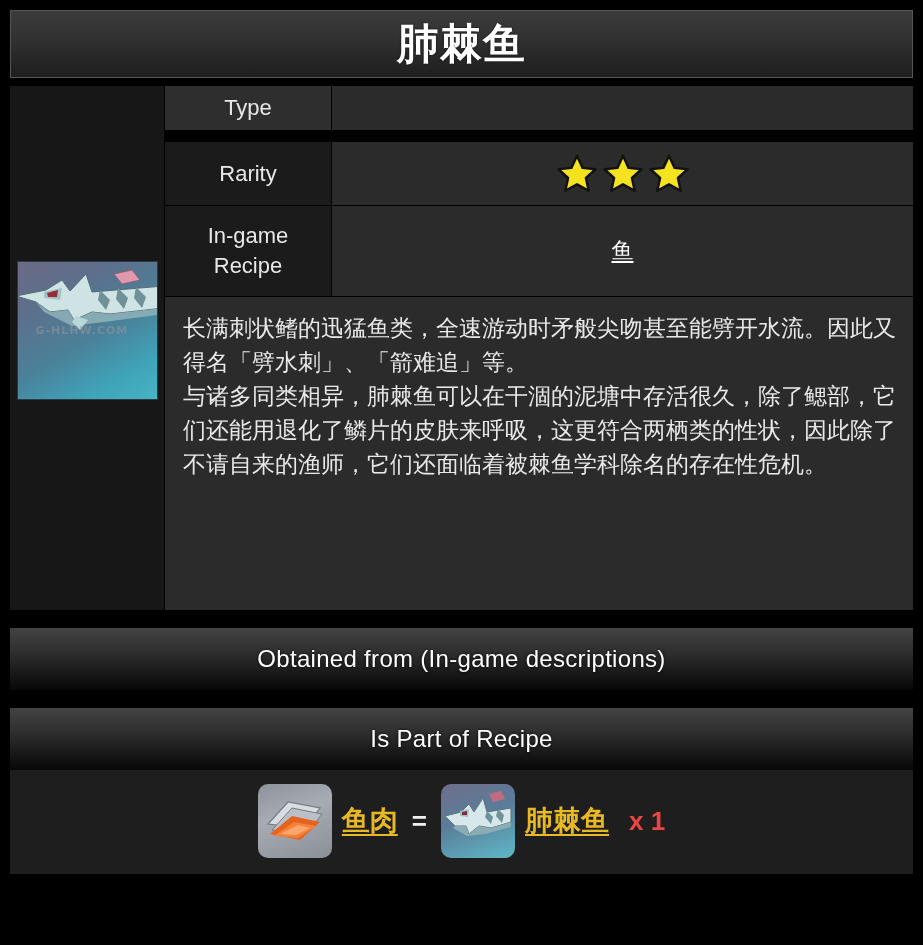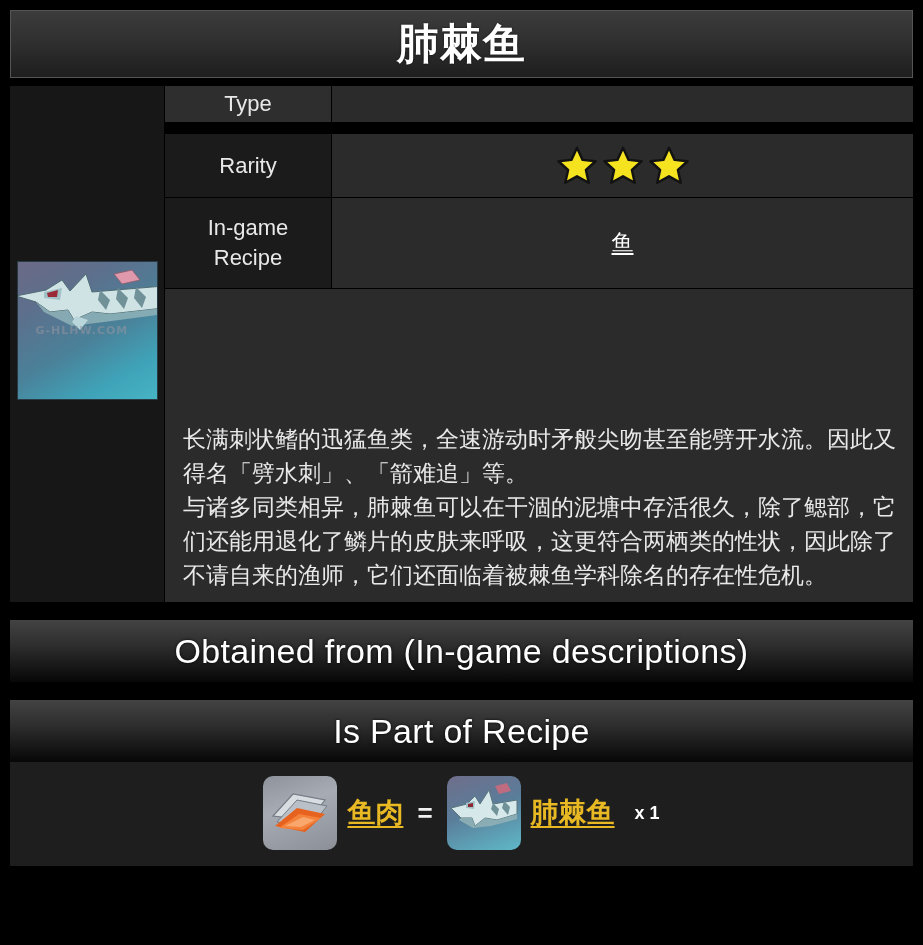--- a/index.html
+++ b/index.html
@@ -51,46 +51,46 @@
     color: #e8e8e8; font-size: 22px; text-align: center;
     display: flex; align-items: center; justify-content: center;
     padding: 10px 6px; line-height: 1.35; border-right: 1px solid #000;
   }
   .trow.alt .tlabel { background: #2e2e2e; }
   .tvalue {
     flex: 1 1 auto; background: #2b2b2b; color: #fff;
     display: flex; align-items: center; justify-content: center;
     padding: 10px 14px; font-size: 22px;
   }
-  .row-type .tlabel, .row-type .tvalue { height: 36px; }
+  .row-type .tlabel, .row-type .tvalue { height: 44px; }
   .row-rarity .tlabel, .row-rarity .tvalue { height: 63px; margin-top: 11px; }
   .row-slang .tlabel, .row-slang .tvalue { height: 90px; }
   .row-desc .tlabel { height: 313px; }
   .row-desc .tvalue {
-    height: 313px; align-items: flex-end; justify-content: flex-start;
+    height: 313px; align-items: flex-start; justify-content: flex-start;
     padding: 14px 14px 10px 18px;
   }
   .stars { display: flex; gap: 4px; }
   .star { width: 42px; height: 42px; display: block; }
   .slang-link {
     color: #ffffff; text-decoration: underline;
     text-underline-offset: 3px; font-size: 22px; cursor: pointer;
   }
   .desc-body { color: #e9e9e9; font-size: 23px; line-height: 1.48; }
   .desc-body p { margin: 0; }
 
   
   .section { margin-top: 18px; }
   .sec-header {
     height: 62px;
     background: linear-gradient(to bottom, #434343 0%, #2e2e2e 40%, #141414 80%, #070707 100%);
     display: flex; align-items: center; justify-content: center;
   }
   .sec-header-text {
-    color: #fff; font-size: 34px; letter-spacing: .3px;
+    color: #fff; font-size: 24px; letter-spacing: .3px;
     text-shadow: 0 0 3px rgba(0,0,0,.9);
   }
   .sec-body {
     background: #1e1e1e; min-height: 48px;
     display: flex; align-items: center; justify-content: center;
     color: #f0f0f0; font-size: 22px; padding: 11px 10px;
   }
 
   
   .recipe-body { background: #1e1e1e; padding: 14px 10px 16px; }
@@ -101,21 +101,21 @@
     width: 74px; height: 74px; border-radius: 10px; position: relative; overflow: hidden;
     flex: 0 0 74px;
   }
   .icon-meat { background: linear-gradient(160deg, #8e939b 0%, #a7acb4 40%, #8b9098 100%); }
   .icon-fish { background: linear-gradient(160deg, #6f6e8a 0%, #5a7d9a 45%, #5fb9c8 100%); }
   .item-name {
     color: #e8b923; font-size: 28px; text-decoration: underline;
     text-underline-offset: 4px; cursor: pointer; white-space: nowrap;
   }
   .equals { color: #f0f0f0; font-size: 26px; padding: 0 4px; }
-  .qty { color: #ffffff; font-size: 18px; padding-left: 10px; white-space: nowrap; }
+  .qty { color: #ef4444; font-size: 26px; padding-left: 10px; white-space: nowrap; }
 </style>
 </head>
 <body>
 
 <div class="page">
 
   <div class="title-banner">
     <div class="title-text">肺棘鱼</div>
   </div>
 

